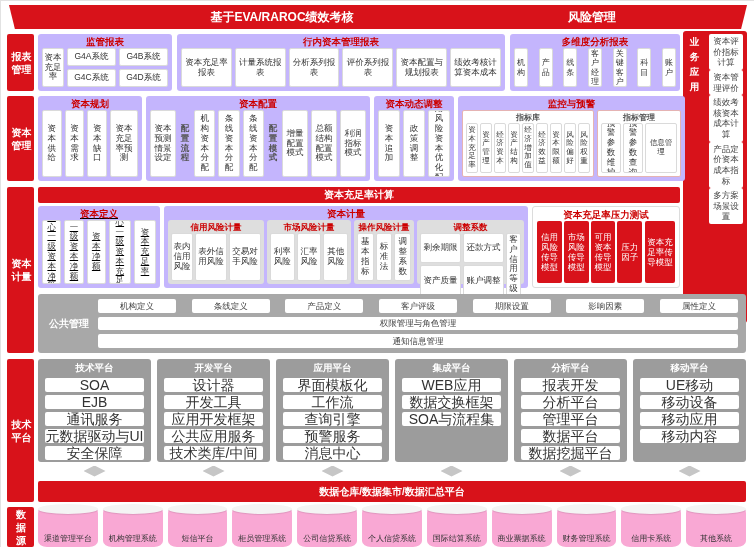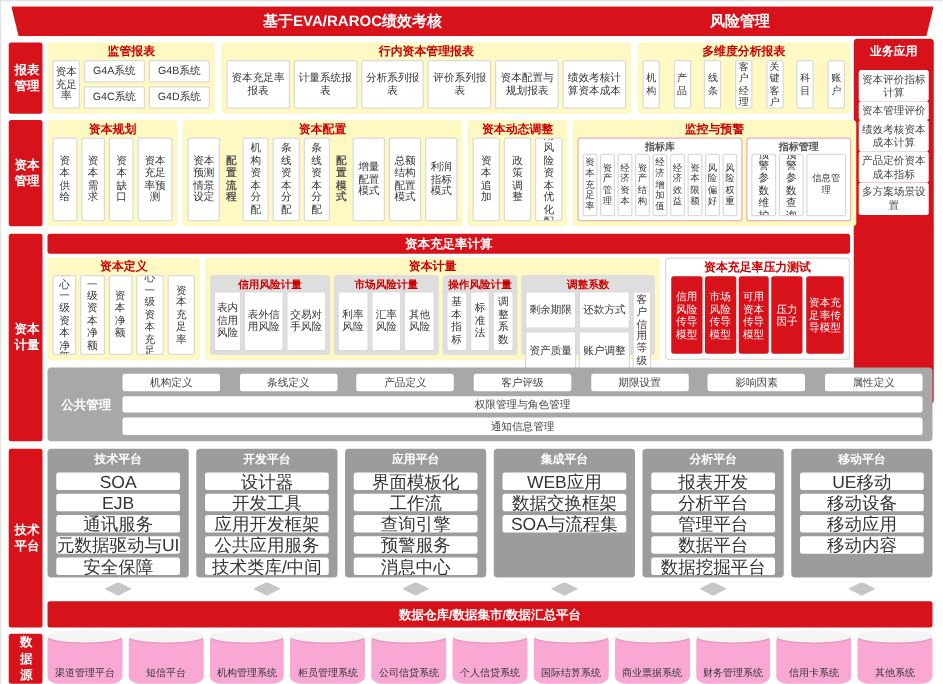--- a/index.html
+++ b/index.html
@@ -18,30 +18,30 @@
   
   .lrail{position:absolute;left:6px;width:27px;background:var(--red,#d8121a);border-radius:2px;
          display:flex;align-items:center;justify-content:center;color:#fff;font-weight:bold;
          font-size:10px;line-height:1.3;text-align:right;}
   .lrail span{display:inline-block;width:22px;}
   .lrail.one span{width:11px;}
   #lr1{top:33px;height:57px;} #lr2{top:95px;height:85px;} #lr3{top:186px;height:166px;}
   #lr4{top:358px;height:143px;} #lr5{top:506px;height:40px;}
 
   .rrail{position:absolute;left:682px;top:30px;width:64px;height:292px;background:var(--red,#d8121a);
-         border-radius:3px;padding:3px 4px 5px;display:flex;flex-direction:column;gap:7px;}
+         border-radius:3px;padding:3px 4px 5px;display:flex;flex-direction:row;gap:7px;}
   .rrail-title{color:#fff;font-weight:bold;font-size:9.5px;text-align:center;line-height:15px;flex:0 0 15px;}
   .rrail .app-box{background:#fff;border-radius:2px;flex:1;display:flex;align-items:center;
          justify-content:center;text-align:center;font-size:8.5px;color:#444;line-height:1.25;padding:2px;}
 
   
   .row{position:absolute;left:37px;width:642px;display:flex;gap:5px;}
   #row1{top:33px;height:57px;} #row2{top:95px;height:85px;gap:4px;}
   #row3{top:186px;height:101px;flex-direction:column;gap:3px;}
-  .panel{background:#fef9c3;border-radius:3px;padding:1px 4px 4px;display:flex;flex-direction:column;}
+  .panel{background:#c4b5fd;border-radius:3px;padding:1px 4px 4px;display:flex;flex-direction:column;}
   .ptitle{color:#c00;font-weight:bold;font-size:9.5px;text-align:center;line-height:13px;flex:0 0 13px;}
   .pcontent{flex:1;display:flex;gap:3px;min-height:0;}
 
   .wbox{background:#fff;border:1px solid #dadada;border-radius:2px;color:#333;font-size:8.5px;
         line-height:1.15;display:flex;align-items:center;justify-content:center;text-align:center;
         padding:1px 2px;overflow:hidden;}
   .col{display:flex;flex-direction:row;gap:3px;flex:1;min-width:0;}
   .col>.wbox{flex:1;}
   .vbox{flex:0 0 auto;}
   .vlabel{flex:0 0 12px;color:#555;font-size:8.5px;font-weight:bold;display:flex;align-items:center;
@@ -246,21 +246,21 @@
             <div class="wbox vbox" style="width:32px;font-size:7.5px;padding:1px;">信息管理</div>
           </div>
         </div>
       </div>
     </div>
   </div>
 
   <div class="row" id="row3">
     <div class="redbar">资本充足率计算</div>
     <div id="row3-panels">
-      <div class="panel" style="flex:0 0 122px;">
+      <div class="panel" style="flex:0 0 122px;text-decoration:underline;">
         <div class="ptitle">资本定义</div>
         <div class="pcontent">
           <div class="col" style="flex:1.35;">
               <div class="wbox">核心一级资本净额</div>
               <div class="wbox">一级资本净额</div>
               <div class="wbox">资本净额</div>
             </div>
           <div class="col">
               <div class="wbox">核心一级资本充足率</div>
               <div class="wbox">资本充足率</div>
@@ -387,22 +387,22 @@
       </div>
     <div class="arrow-cell">
         <div class="diamond"></div>
       </div>
   </div>
 
   <div class="warehouse">数据仓库/数据集市/数据汇总平台</div>
 
   <div class="srcs">
       <div class="cyl">渠道管理平台</div>
+      <div class="cyl">机构管理系统</div>
       <div class="cyl">短信平台</div>
-      <div class="cyl">机构管理系统</div>
       <div class="cyl">柜员管理系统</div>
       <div class="cyl">公司信贷系统</div>
       <div class="cyl">个人信贷系统</div>
       <div class="cyl">国际结算系统</div>
       <div class="cyl">商业票据系统</div>
       <div class="cyl">财务管理系统</div>
       <div class="cyl">信用卡系统</div>
       <div class="cyl">其他系统</div>
     </div>
 

